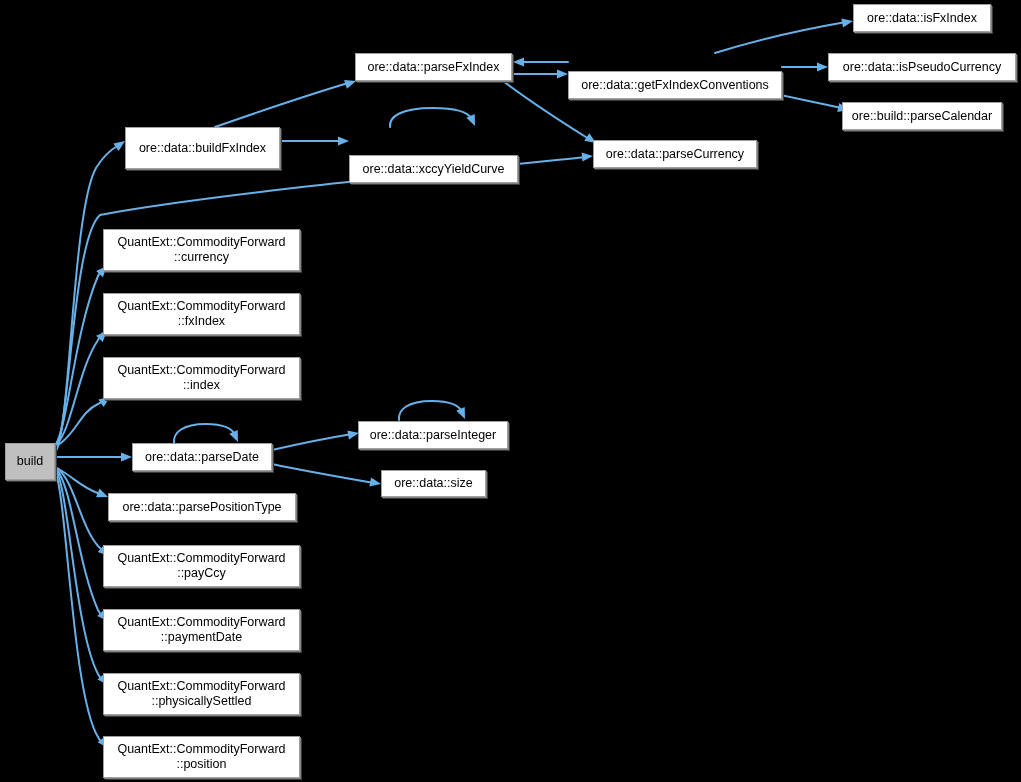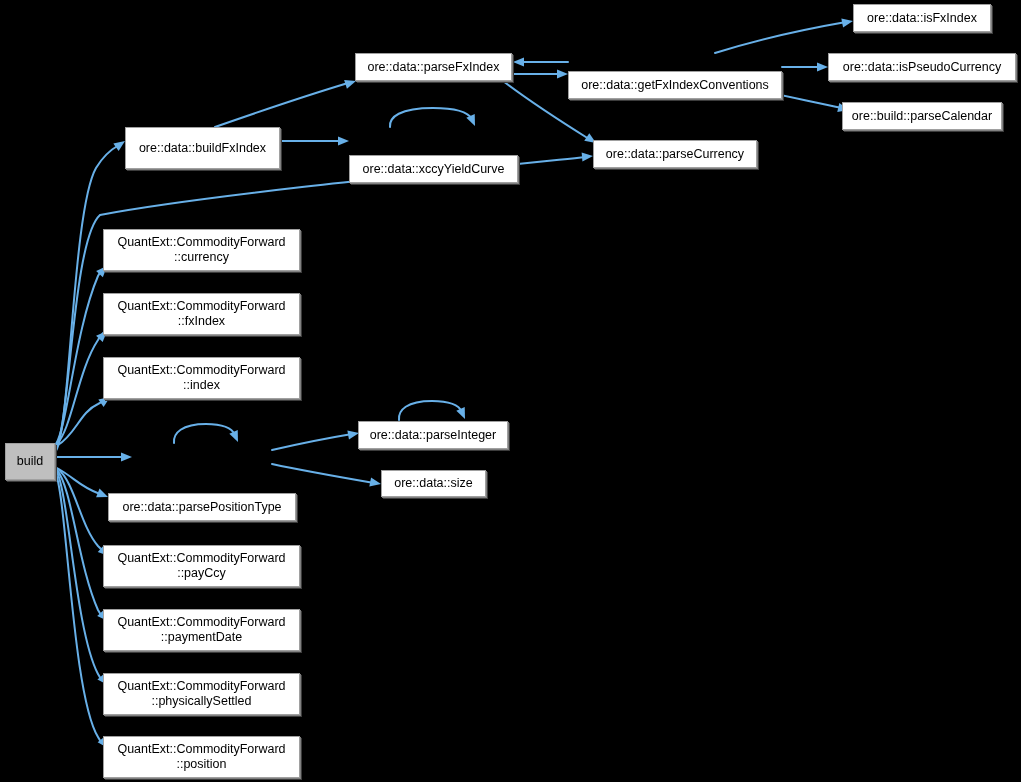--- a/index.html
+++ b/index.html
@@ -162,20 +162,21 @@
     <div class="gnode" style="left: 853px; top: 4px; width: 138px; height: 28px;"><span class="label">ore::data::isFxIndex</span></div>
     <div class="gnode" style="left: 828px; top: 53px; width: 188px; height: 28px;"><span class="label">ore::data::isPseudoCurrency</span></div>
     <div class="gnode" style="left: 842px; top: 102px; width: 160px; height: 28px;"><span class="label">ore::build::parseCalendar</span></div>
     <div class="gnode" style="left: 593px; top: 140px; width: 164px; height: 28px; text-align: center;"><span class="label">ore::data::parseCurrency</span></div>
     <div class="gnode" style="left: 103px; top: 229px; width: 197px; height: 42px;"><span class="label">QuantExt::CommodityForward
 ::currency</span></div>
     <div class="gnode" style="left: 103px; top: 293px; width: 197px; height: 42px;"><span class="label">QuantExt::CommodityForward
 ::fxIndex</span></div>
     <div class="gnode" style="left: 103px; top: 357px; width: 197px; height: 42px;"><span class="label">QuantExt::CommodityForward
 ::index</span></div>
+    <div class="gnode" style="left: 132px; top: 443px; width: 140px; height: 28px;"><span class="label">ore::data::parseDate</span></div>
     <div class="gnode" style="left: 358px; top: 421px; width: 150px; height: 28px;"><span class="label">ore::data::parseInteger</span></div>
     <div class="gnode" style="left: 381px; top: 470px; width: 105px; height: 27px;"><span class="label">ore::data::size</span></div>
     <div class="gnode" style="left: 108px; top: 493px; width: 188px; height: 28px;"><span class="label">ore::data::parsePositionType</span></div>
     <div class="gnode" style="left: 103px; top: 545px; width: 197px; height: 42px;"><span class="label">QuantExt::CommodityForward
 ::payCcy</span></div>
     <div class="gnode" style="left: 103px; top: 609px; width: 197px; height: 42px;"><span class="label">QuantExt::CommodityForward
 ::paymentDate</span></div>
     <div class="gnode" style="left: 103px; top: 673px; width: 197px; height: 42px;"><span class="label">QuantExt::CommodityForward
 ::physicallySettled</span></div>
     <div class="gnode" style="left: 103px; top: 736px; width: 197px; height: 42px;"><span class="label">QuantExt::CommodityForward

